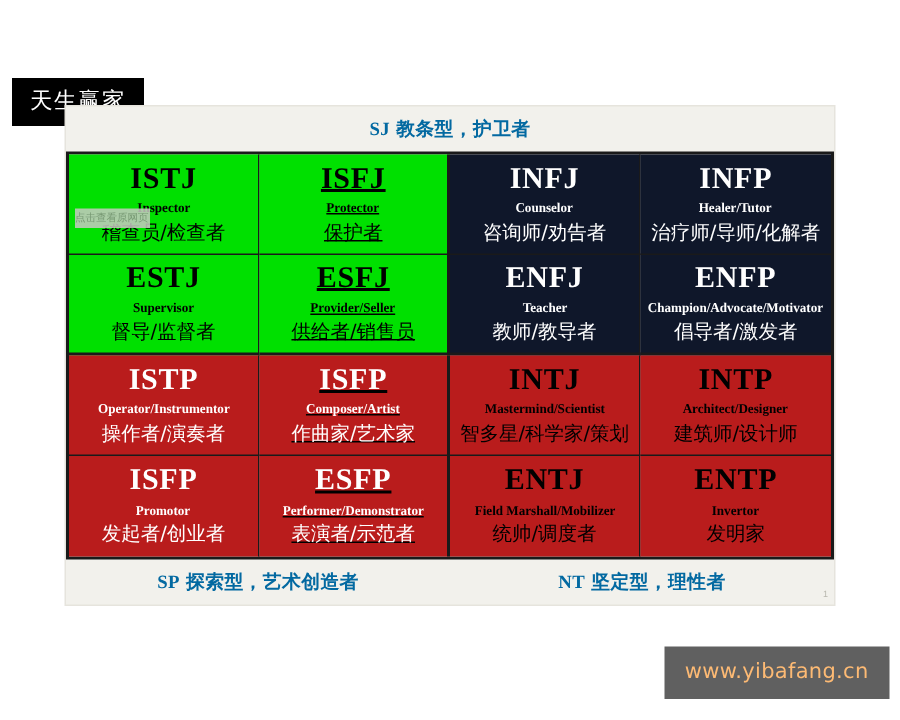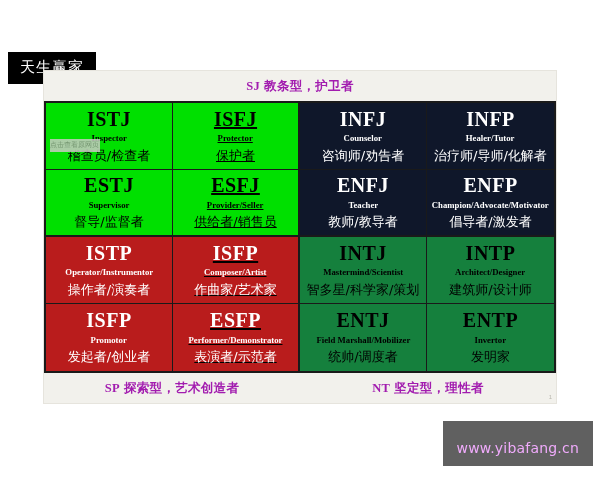--- a/index.html
+++ b/index.html
@@ -29,24 +29,24 @@
     font-family: "DejaVu Sans", "Liberation Sans", sans-serif;
     margin-top: 40px;
   }
 
   
   .watermark {
     position: absolute;
     right: 7px;
     bottom: 14px;
     background: #606060;
-    color: #f0abfc;
+    color: #fdba74;
     font-size: 14px;
     line-height: 1;
-    padding: 20px 14px 11px 14px;
+    padding: 10px 14px 11px 14px;
     font-family: "DejaVu Sans", "Liberation Sans", sans-serif;
     letter-spacing: .2px;
   }
 
   
   .chart-card {
     position: absolute;
     left: 44px;
     top: 71px;
     width: 512px;
@@ -61,21 +61,21 @@
     height: 30px;
   }
   .axis-row.bottom { height: 30px; }
 
   .axis-label {
     flex: 1 1 50%;
     display: flex;
     align-items: center;
     justify-content: center;
     font-size: 12.5px;
-    color: #a21caf;
+    color: #0369a1;
     font-family: "DejaVu Sans", "Liberation Sans", sans-serif;
     font-weight: bold;
     letter-spacing: .3px;
     white-space: nowrap;
   }
   .axis-label .code {
     font-family: "Liberation Serif", "DejaVu Serif", serif;
     font-weight: bold;
     margin-right: 4px;
     font-size: 12.5px;
@@ -150,21 +150,21 @@
   .theme-red { background: #0f172a; }
   .theme-red .type-code,
   .theme-red .type-en,
   .theme-red .type-zh { color: #ffffff; }
 
   .theme-blue { background: #b91c1c; }
   .theme-blue .type-code,
   .theme-blue .type-en,
   .theme-blue .type-zh { color: #ffffff; }
 
-  .theme-yellow { background: #15803d; }
+  .theme-yellow { background: #b91c1c; }
   .theme-yellow .type-code,
   .theme-yellow .type-en,
   .theme-yellow .type-zh { color: #000000; }
 
   
   .ghost-overlay {
     position: absolute;
     left: 4px;
     top: 36px;
     width: 50px;

